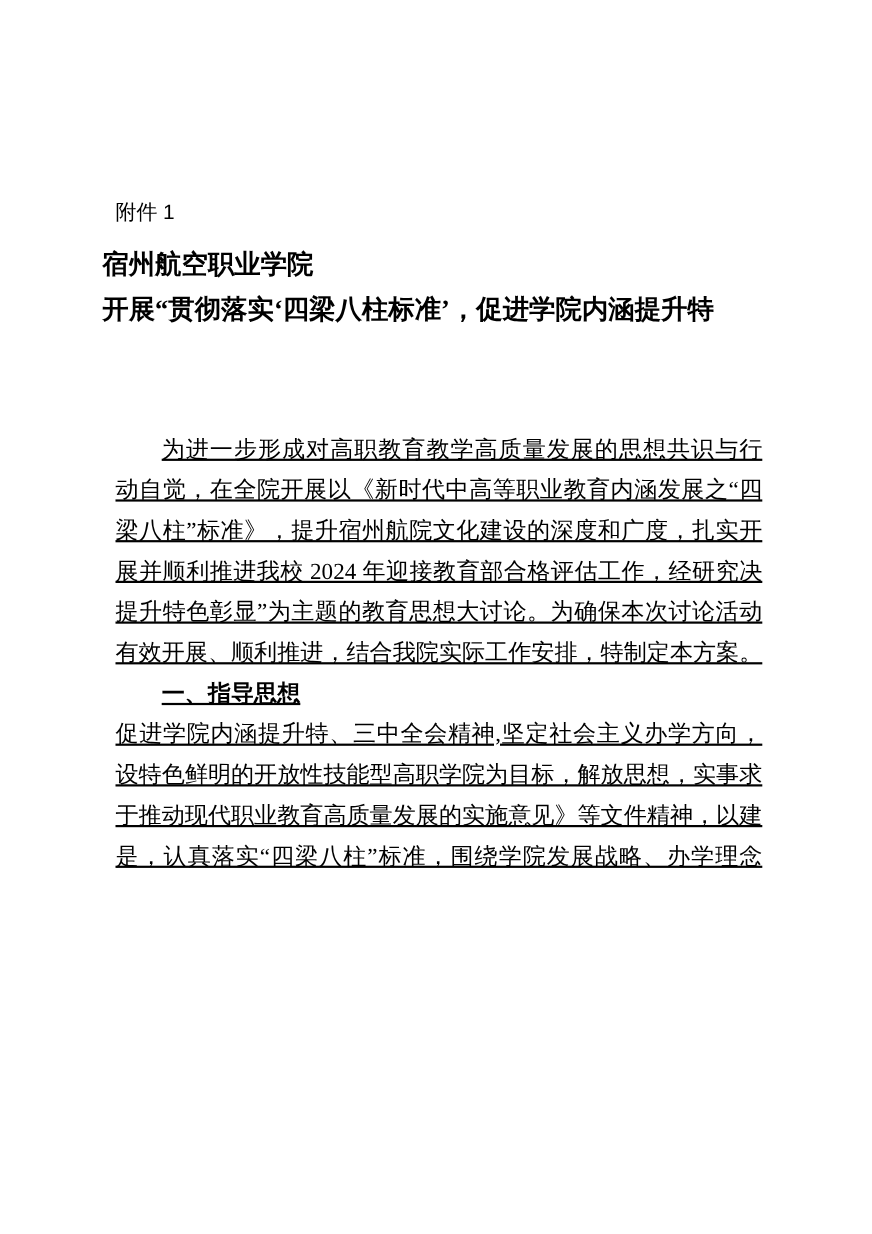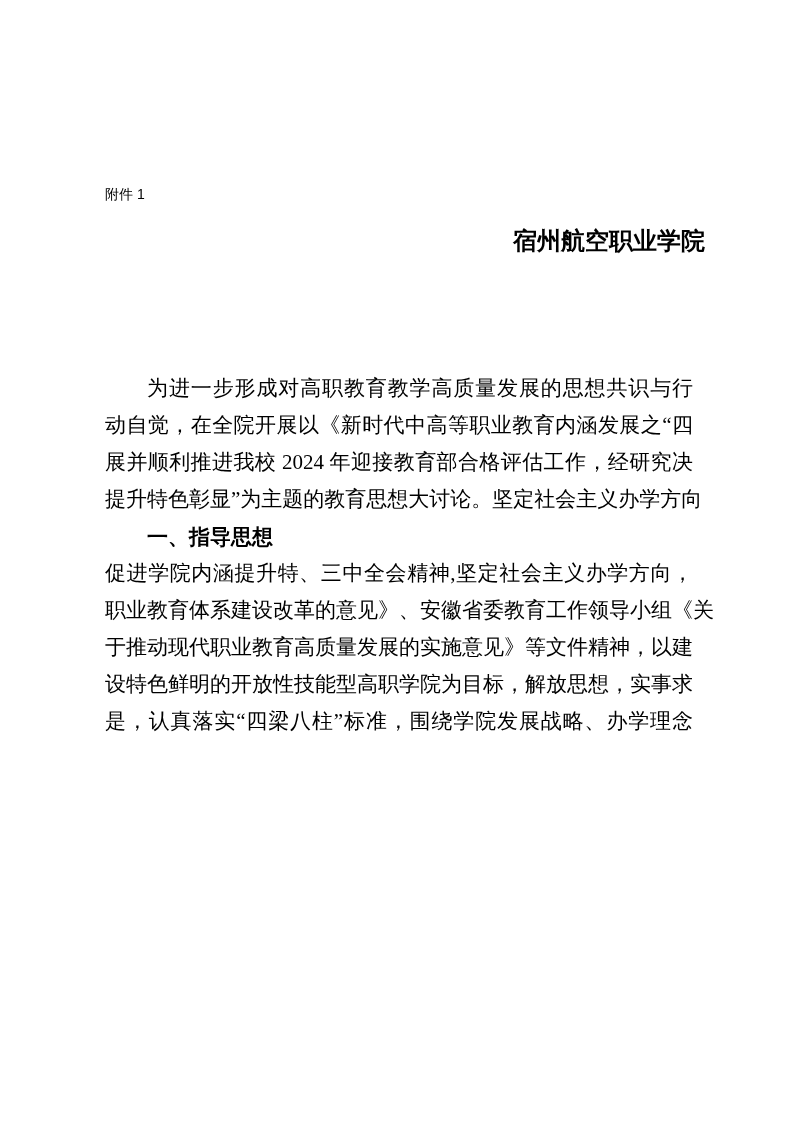--- a/index.html
+++ b/index.html
@@ -20,44 +20,45 @@
     position: absolute;
     left: 105px;
     top: 0;
     width: 588px;
   }
   .attachment {
     position: absolute;
     left: 0;
     top: 181px;
     font-family: "Liberation Sans", "DejaVu Sans", sans-serif;
-    font-size: 14px;
+    font-size: 19px;
     line-height: 26px;
     white-space: nowrap;
   }
   .title-block {
     position: absolute;
     left: -12px;
     top: 221px;
     width: 612px;
-    text-align: right;
+    text-align: left;
     font-weight: bold;
     font-size: 24px;
     line-height: 41px;
   }
   .title-line {
     white-space: nowrap;
   }
   .body-block {
     position: absolute;
     left: 0;
-    top: 370px;
+    top: 390px;
     width: 588px;
     font-size: 21px;
     line-height: 37px;
+    text-decoration: underline;
   }
   .bline {
     height: 37px;
     text-align: justify;
     text-align-last: justify;
     text-justify: inter-character;
     white-space: nowrap;
   }
   .bline.indent {
     text-indent: 42px;
@@ -75,32 +76,34 @@
 </head>
 <body>
 
 <div class="page">
   <div class="content">
 
     <div class="attachment">附件 1</div>
 
     <div class="title-block">
       <div class="title-line">宿州航空职业学院</div>
+      <div class="title-line">开展“贯彻落实‘四梁八柱标准’，促进学院内涵提升特</div>
     </div>
 
     <div class="body-block">
 
       <div class="bline indent">为进一步形成对高职教育教学高质量发展的思想共识与行</div>
       <div class="bline">动自觉，在全院开展以《新时代中高等职业教育内涵发展之“四</div>
+      <div class="bline">梁八柱”标准》，提升宿州航院文化建设的深度和广度，扎实开</div>
       <div class="bline">展并顺利推进我校 2024 年迎接教育部合格评估工作，经研究决</div>
-      <div class="bline">提升特色彰显”为主题的教育思想大讨论。坚定社会主义办学方向</div>
+      <div class="bline">提升特色彰显”为主题的教育思想大讨论。为确保本次讨论活动</div>
+      <div class="bline">有效开展、顺利推进，结合我院实际工作安排，特制定本方案。</div>
 
       <div class="heading">一、指导思想</div>
 
       <div class="bline">促进学院内涵提升特、三中全会精神,坚定社会主义办学方向，</div>
-      <div class="bline">职业教育体系建设改革的意见》、安徽省委教育工作领导小组《关</div>
+      <div class="bline">设特色鲜明的开放性技能型高职学院为目标，解放思想，实事求</div>
       <div class="bline">于推动现代职业教育高质量发展的实施意见》等文件精神，以建</div>
-      <div class="bline">设特色鲜明的开放性技能型高职学院为目标，解放思想，实事求</div>
       <div class="bline">是，认真落实“四梁八柱”标准，围绕学院发展战略、办学理念</div>
 
     </div>
   </div>
 </div>
 
 </body></html>

